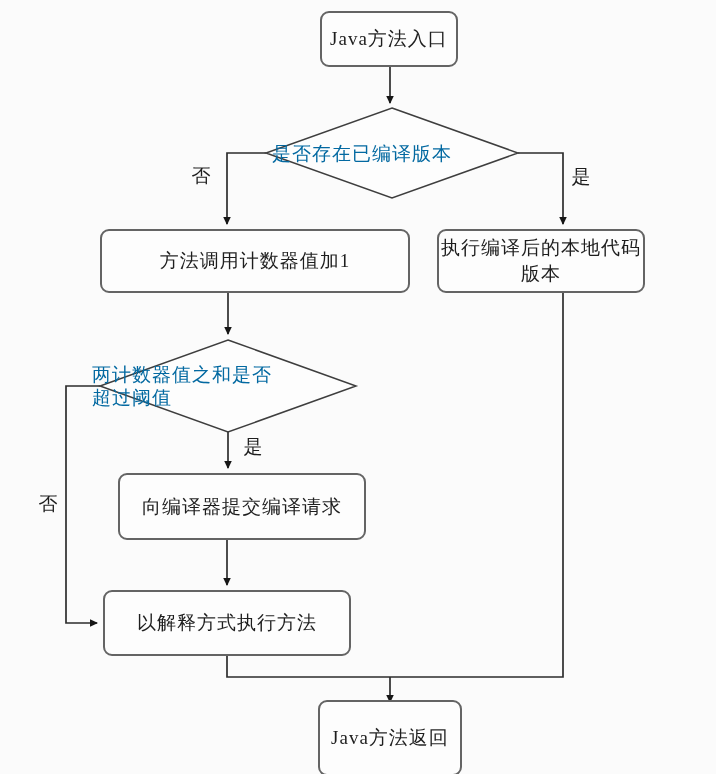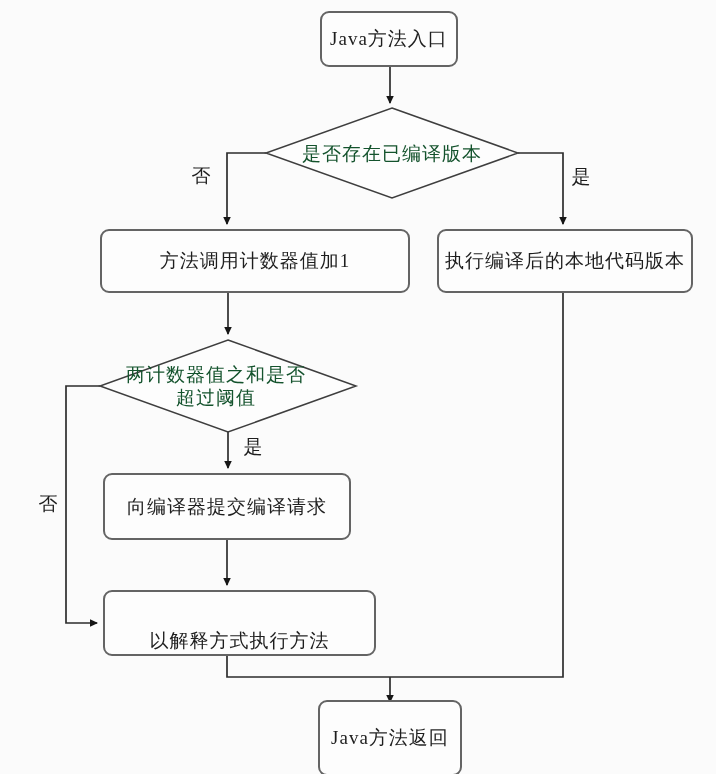--- a/index.html
+++ b/index.html
@@ -41,25 +41,25 @@
     font-size: 19px;
     letter-spacing: 1px;
     color: #1e1e1e;
     box-sizing: border-box;
     text-align: center;
   }
   .diamond-label {
     position: absolute;
     display: flex;
     flex-direction: column;
-    align-items: center;
+    align-items: flex-start;
     justify-content: center;
     font-size: 19px;
     letter-spacing: 1px;
-    color: #14532d;
+    color: #0369a1;
     text-align: center;
     line-height: 23px;
   }
   .edge-label {
     position: absolute;
     transform: translate(-50%, -50%);
     font-size: 19px;
     color: #1e1e1e;
   }
 </style>
@@ -98,29 +98,29 @@
   </svg>
 
   <div class="node" style="left:320px; top:11px; width:138px; height:56px;">
     <span>Java方法入口</span>
   </div>
 
   <div class="node" style="left:100px; top:229px; width:310px; height:64px;">
     <span>方法调用计数器值加1</span>
   </div>
 
-  <div class="node" style="left:437px; top:229px; width:256px; height:64px;">
+  <div class="node" style="left:437px; top:229px; width:208px; height:64px;">
     <span>执行编译后的本地代码版本</span>
   </div>
 
-  <div class="node" style="left:103px; top:473px; width:248px; height:67px;">
+  <div class="node" style="left:118px; top:473px; width:248px; height:67px;">
     <span>向编译器提交编译请求</span>
   </div>
 
-  <div class="node" style="left:103px; top:590px; width:273px; height:66px;align-items:flex-end;">
+  <div class="node" style="left:103px; top:590px; width:248px; height:66px;">
     <span>以解释方式执行方法</span>
   </div>
 
   <div class="node" style="left:318px; top:700px; width:144px; height:76px;">
     <span>Java方法返回</span>
   </div>
 
   <div class="diamond-label" style="left:272px; top:139px; width:240px; height:28px;">
     <span>是否存在已编译版本</span>
   </div>

